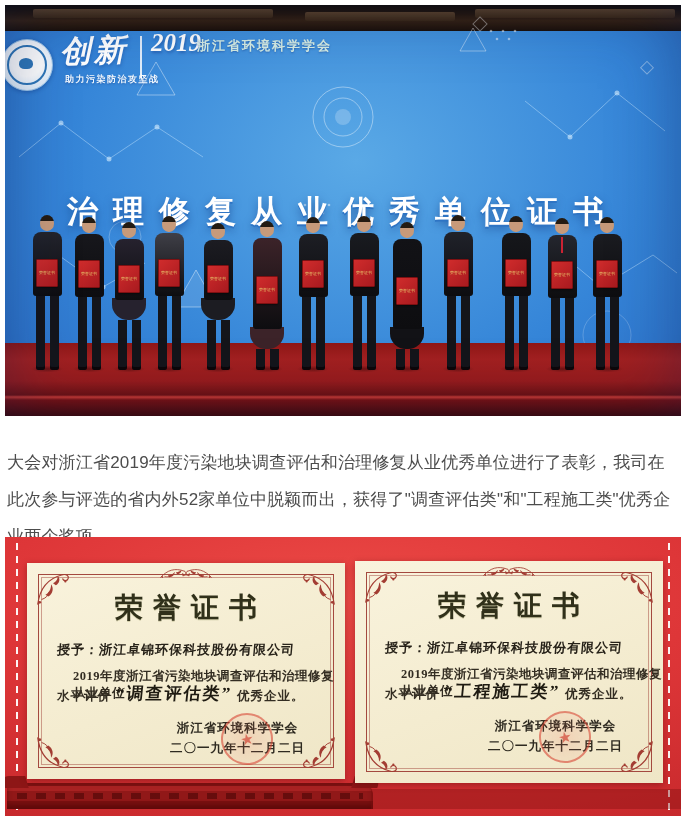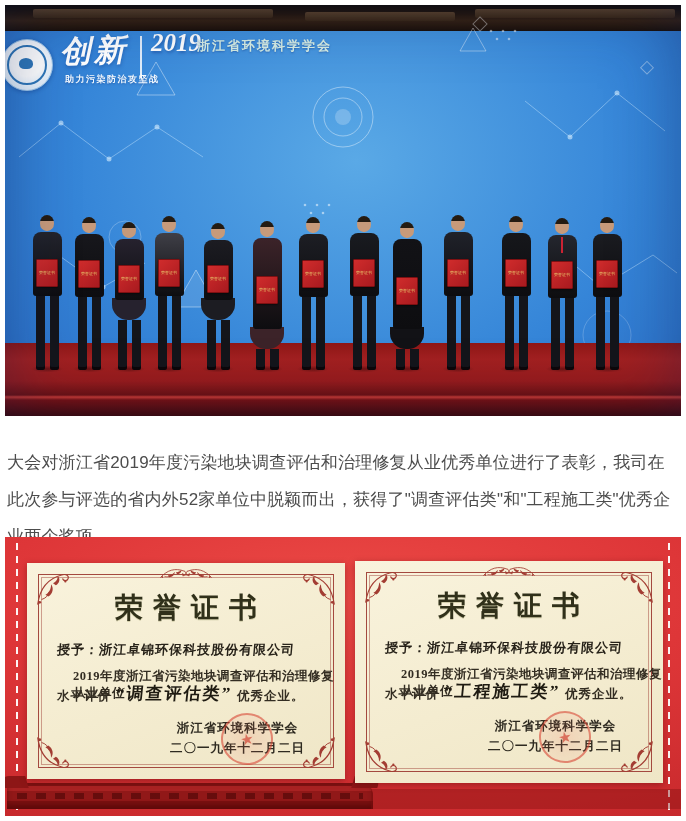--- a/index.html
+++ b/index.html
@@ -194,20 +194,21 @@
     <div class="logo-badge">
         <i></i>
         <u></u>
       </div>
     <div class="logo-calligraphy">创新</div>
     <div class="logo-tagline">助力污染防治攻坚战</div>
     <div class="header-divider"></div>
     <div class="header-year">2019</div>
     <div class="header-org">浙江省环境科学学会</div>
 
+    <div class="title-line2">治理修复从业优秀单位证书</div>
 
     <div class="carpet"></div>
     <div class="people">
         <div class="person" style="left: 24px; height: 152px;">
           <i class="shadow"></i>
           <div class="head"></div>
           <div class="torso" style="height:64px;background:linear-gradient(180deg,#23242c,#0d0d10)">
             <div class="folder">
               <span>荣誉证书</span>
             </div>

